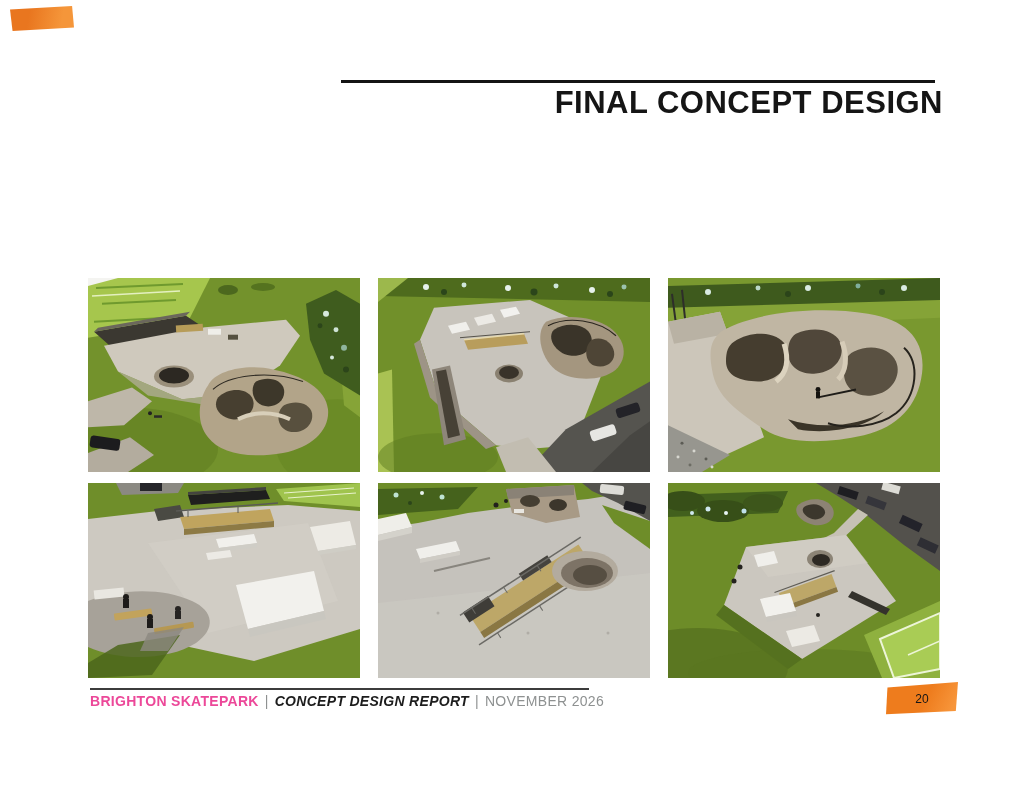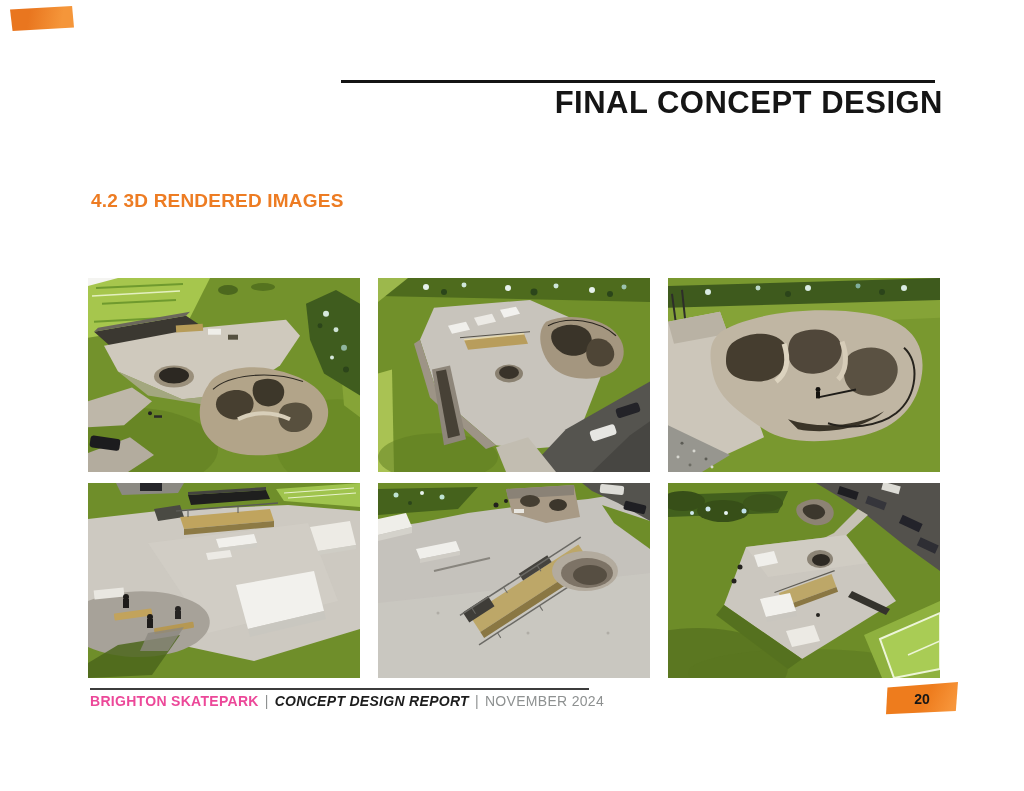--- a/index.html
+++ b/index.html
@@ -38,34 +38,33 @@
   }
   .footer-text .orange{color:#ec4899;font-weight:800;}
   .footer-text .black{color:#1d1d1d;font-weight:800;font-style:italic;}
   .footer-text .gray{color:#8e9191;font-weight:400;}
   .footer-text .sep{color:#8e9191;font-weight:400;padding:0 6px;}
   .page-badge{
     position:absolute;left:886px;top:682px;width:72px;height:33px;
     clip-path:polygon(2% 17%,100% 0%,97% 88%,0% 98%);
     background:linear-gradient(115deg,#ee7c1d 55%,#f7953a 90%);
     display:flex;align-items:center;justify-content:center;
-    font-size:14px;font-weight:700;color:#161616;
+    font-size:12px;font-weight:400;color:#161616;
   }
 </style>
 </head>
 <body>
 
 <div class="page">
 
   <div class="ribbon-tl"></div>
 
   <div class="title-rule"></div>
   <h1 class="page-title">FINAL CONCEPT DESIGN</h1>
 
-  <h2 class="section-heading">4.2 3D RENDERED IMAGES</h2>
 
   <div class="gallery">
 
     <figure aria-label="3D render - aerial view of skate plaza and bowl complex beside tennis courts and creek">
       <svg viewBox="0 0 272 195" preserveAspectRatio="none" role="img">
         <rect width="272" height="195" fill="#73922c"></rect>
         <ellipse cx="40" cy="172" rx="90" ry="42" fill="#5e7c20" opacity=".55"></ellipse>
         <ellipse cx="250" cy="168" rx="62" ry="46" fill="#64831f" opacity=".5"></ellipse>
         <polygon points="250,58 272,44 272,140 256,128" fill="#86a437"></polygon>
         <polygon points="0,0 122,0 100,44 0,60" fill="#a6c64d"></polygon>
@@ -311,20 +310,20 @@
         <polygon points="196,152 272,118 272,195 214,195" fill="#8fb13f"></polygon>
         <polygon points="212,156 272,130 272,186 226,195" fill="#a9cc55" stroke="#edf5d8" stroke-width="2"></polygon>
         <path d="M240,172 L272,158" stroke="#edf5d8" stroke-width="1.5" fill="none"></path>
       </svg>
     </figure>
 
   </div>
 
   <div class="footer-rule"></div>
   <p class="footer-text">
-    <span class="orange">BRIGHTON SKATEPARK</span><span class="sep">|</span><span class="black">CONCEPT DESIGN REPORT</span><span class="sep">|</span><span class="gray">NOVEMBER 2024</span>
+    <span class="orange">BRIGHTON SKATEPARK</span><span class="sep">|</span><span class="black">CONCEPT DESIGN REPORT</span><span class="sep">|</span><span class="gray">NOVEMBER 2026</span>
   </p>
 
   <div class="page-badge">
     <span>20</span>
   </div>
 
 </div>
 
 </body></html>

